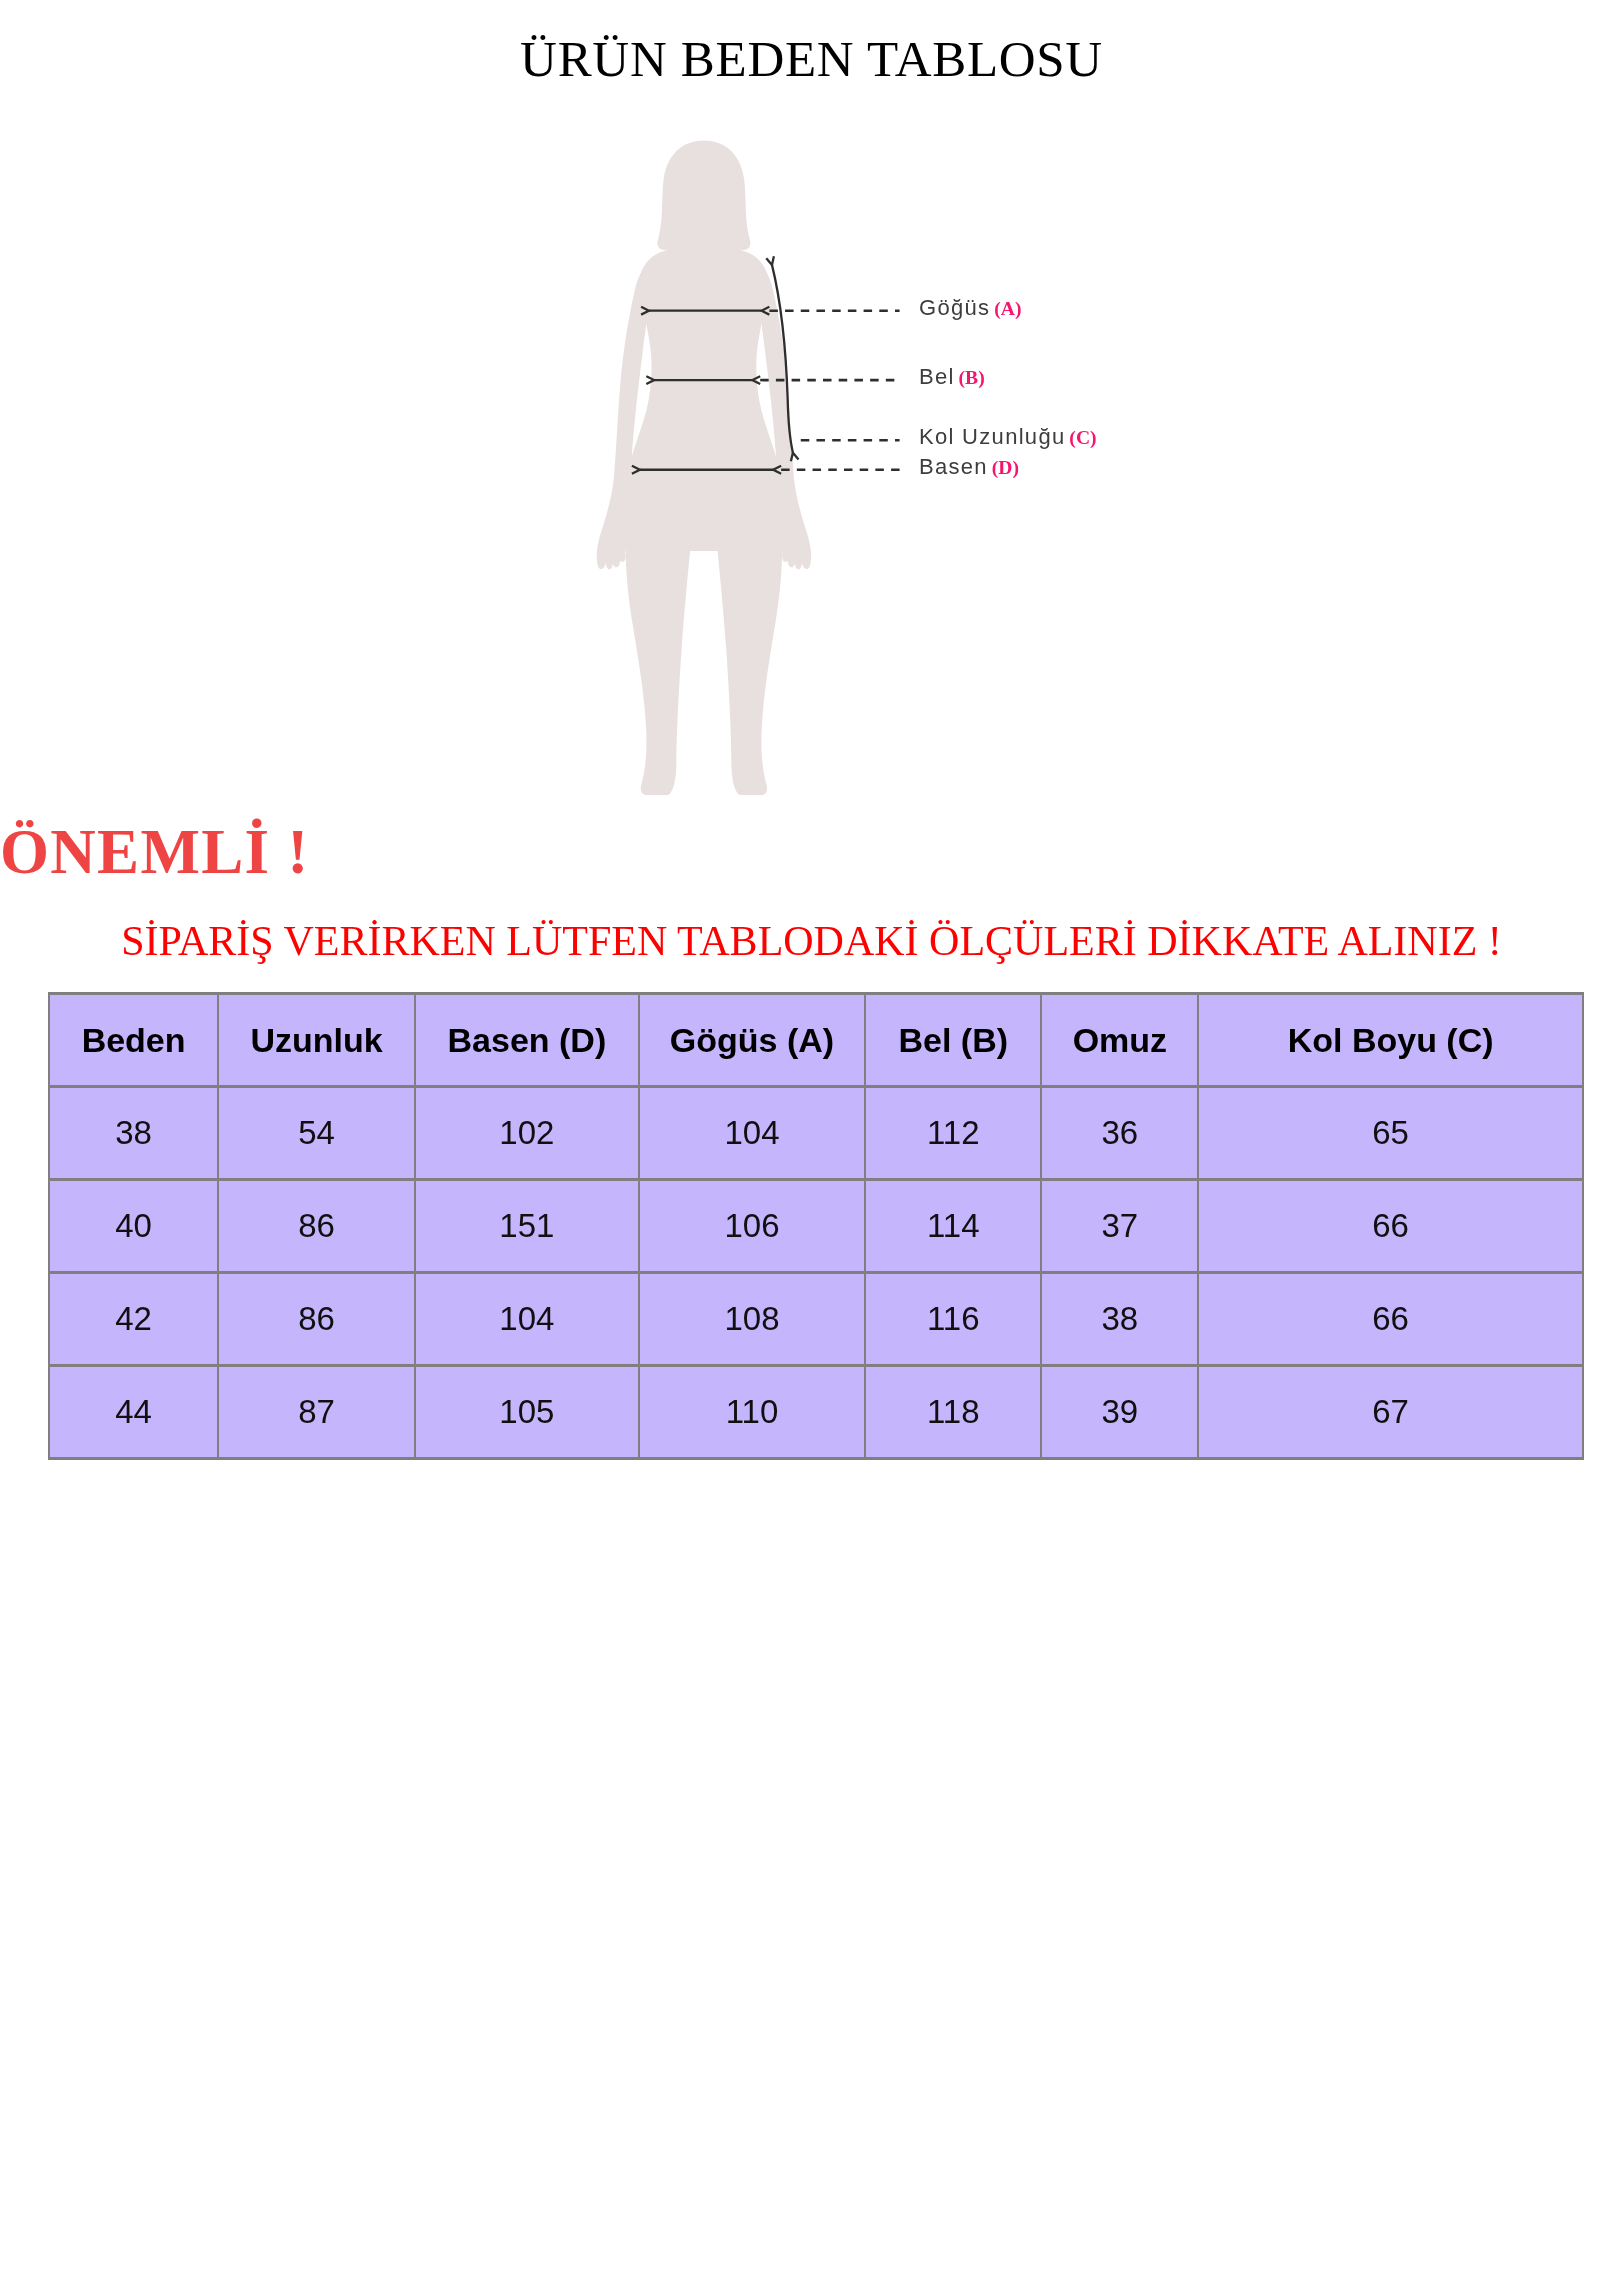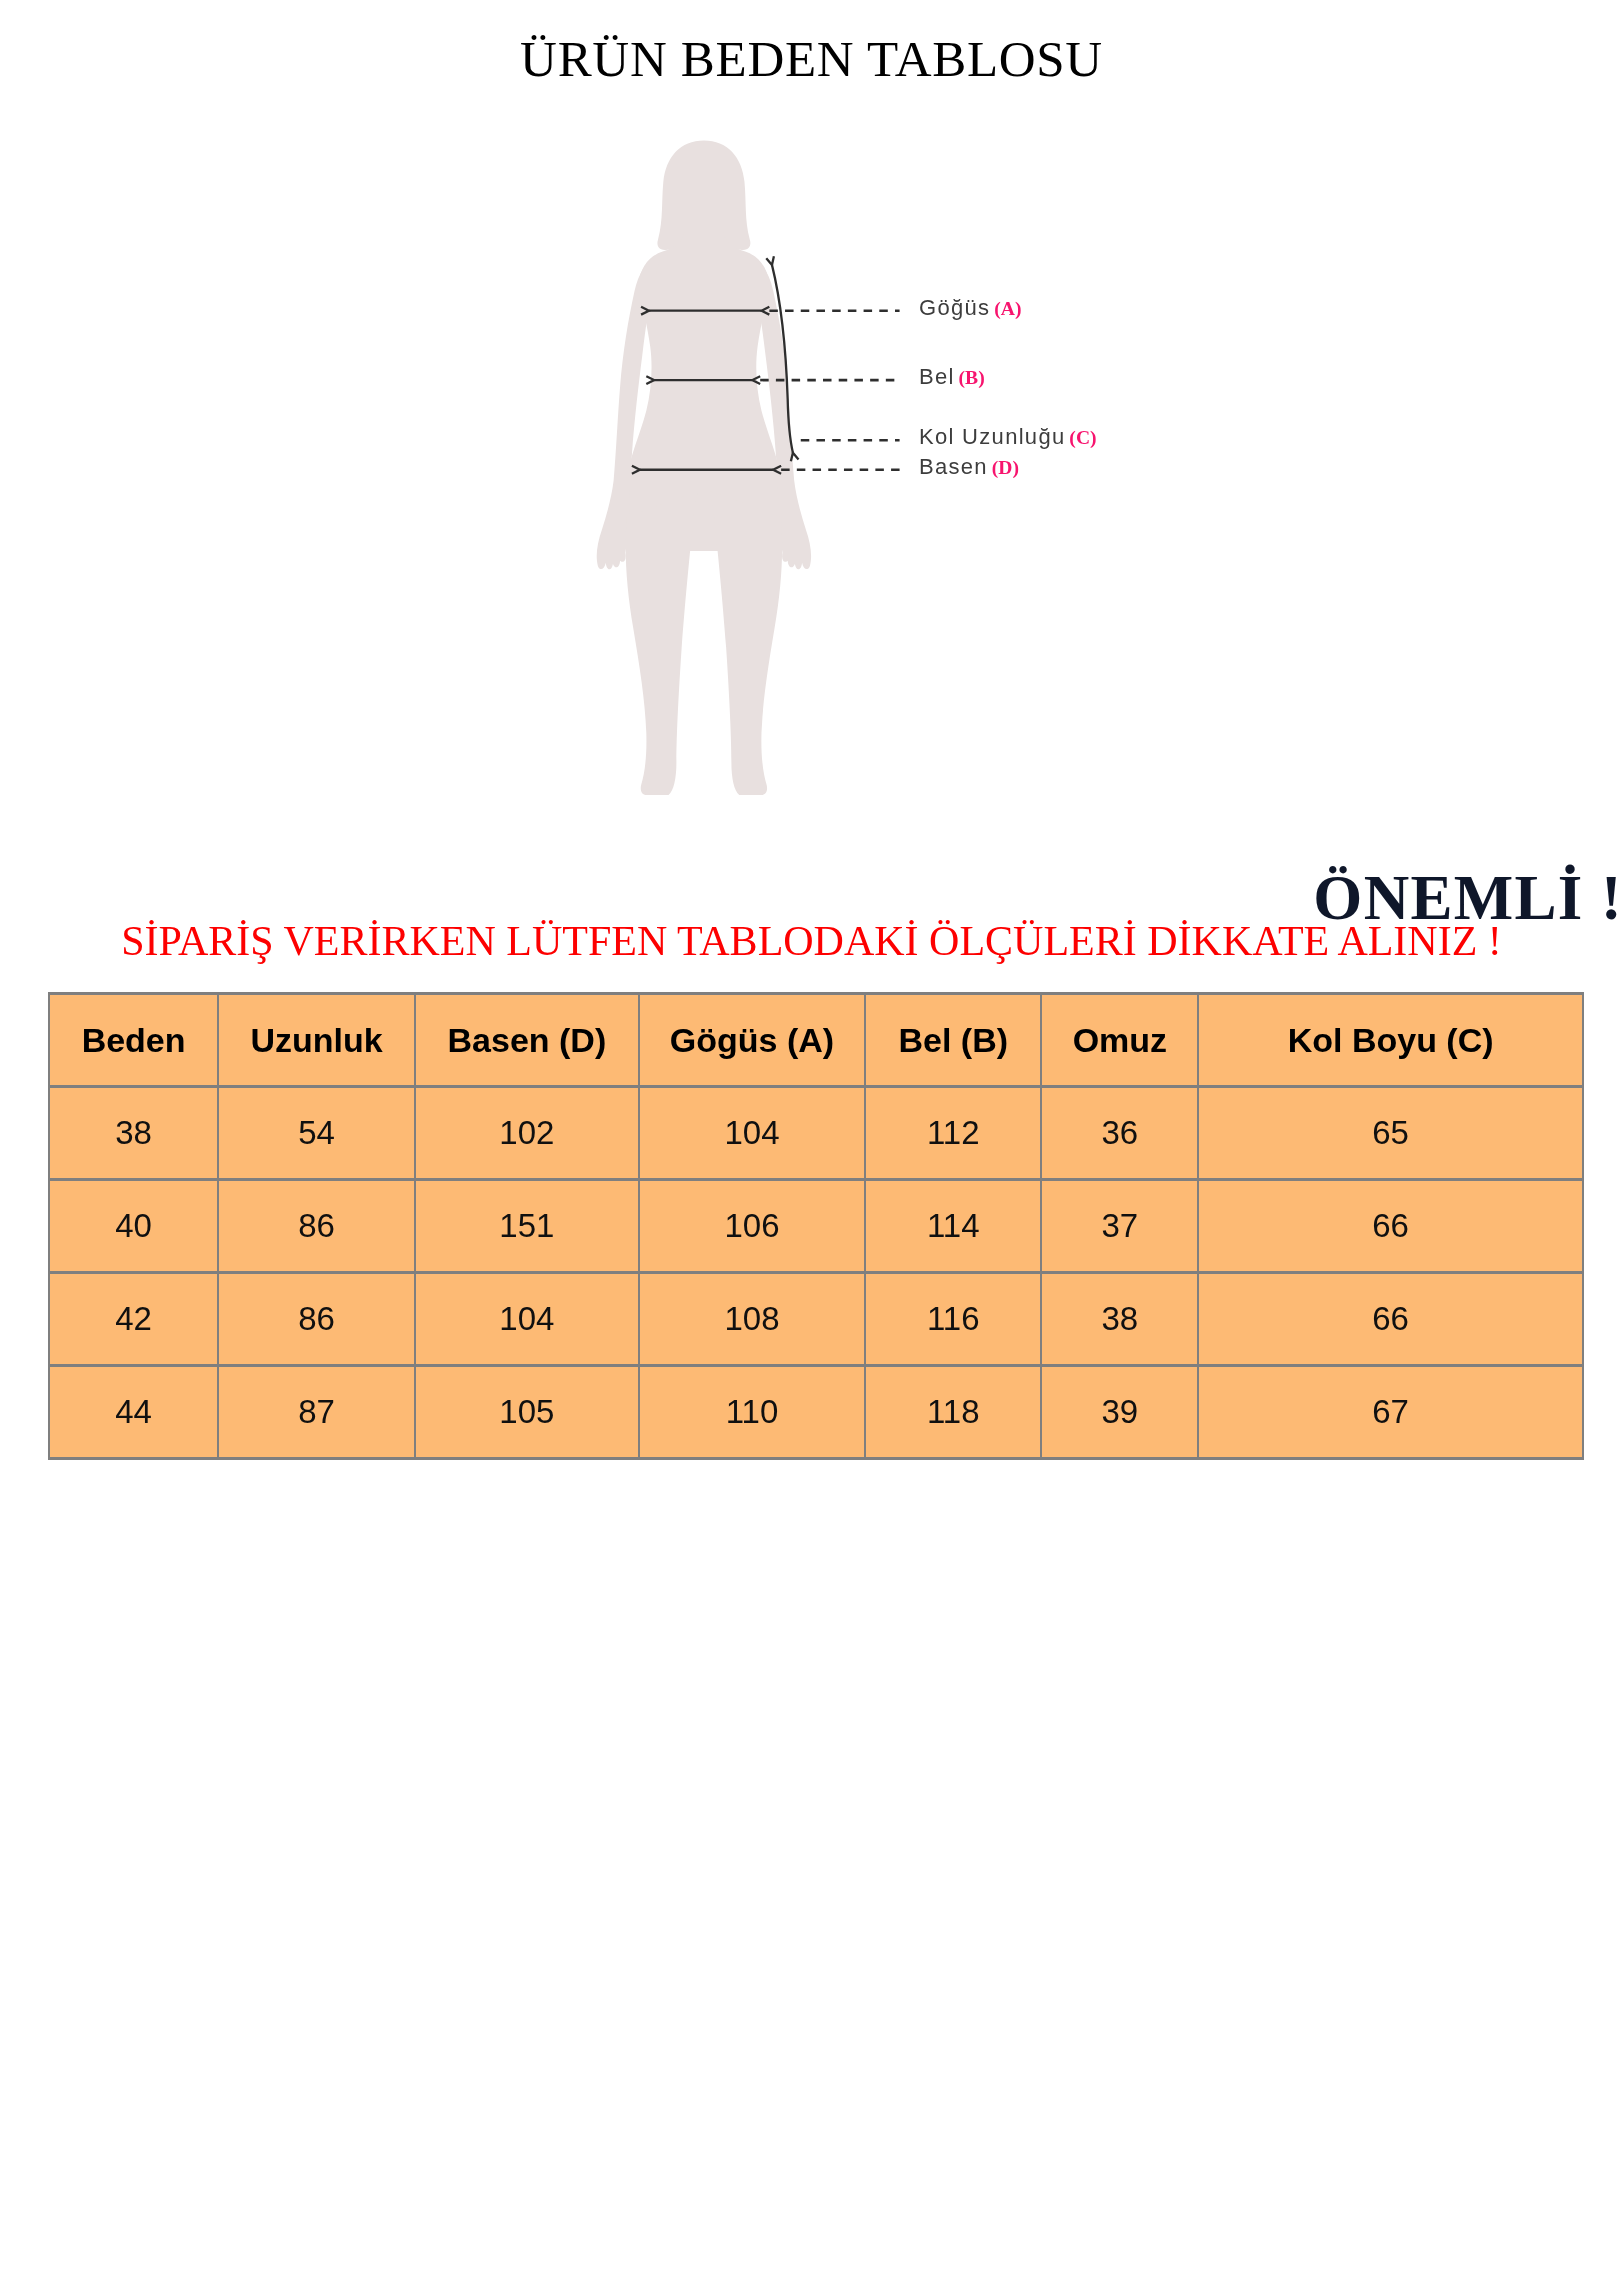--- a/index.html
+++ b/index.html
@@ -26,42 +26,42 @@
     font-family:"Liberation Serif", serif; font-weight:700;
     font-size:19.6px; letter-spacing:0;
     color:#f7146e; margin-left:3.9px;
   }
   .m-label-chest { top:296px; }
   .m-label-waist { top:365px; }
   .m-label-arm   { top:425px; }
   .m-label-hips  { top:455px; }
 
   .heading-important {
-    position:absolute; top:862px; left:0; width:100%;
-    text-align:right;
+    position:absolute; top:816px; left:0; width:100%;
+    text-align:left;
     font-family:"Liberation Serif", serif; font-weight:700;
-    font-size:63px; color:#0f172a; letter-spacing:1.3px;
+    font-size:63px; color:#ef4444; letter-spacing:1.3px;
   }
   .warning-line {
     position:absolute; top:917px; left:0; width:100%;
     text-align:center;
     font-family:"Liberation Serif", serif; font-weight:400;
     font-size:42px; color:#fd0000;
   }
 
   .size-table {
     position:absolute; left:48px; top:992px; width:1536px;
     border-collapse:collapse; table-layout:fixed;
   }
   .size-table th, .size-table td {
     border:2px solid #7f7f7f;
     border-top-width:3.9px; border-bottom-width:3.9px;
     height:90px; padding:0;
     text-align:center; vertical-align:middle;
-    background:#fdba74;
+    background:#c4b5fd;
   }
   .size-table th { font-size:34px; font-weight:700; color:#000000; }
   .size-table td { font-size:33px; font-weight:400; color:#101010;text-align:center; }
 </style>
 </head>
 <body>
 
 <div id="page">
 
   <div class="title">ÜRÜN BEDEN TABLOSU</div>

